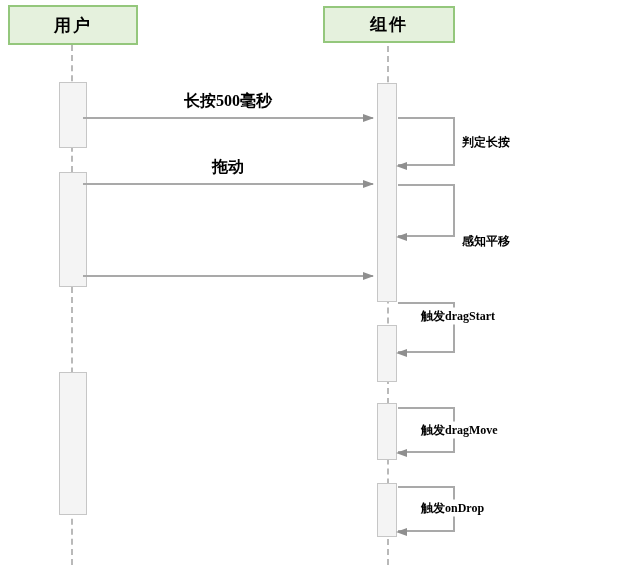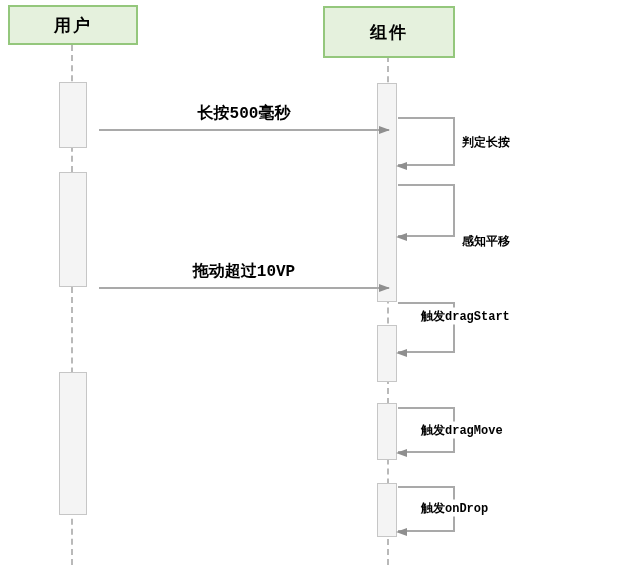--- a/index.html
+++ b/index.html
@@ -1,35 +1,35 @@
 <!DOCTYPE html>
 <html style="--actor-fill: #e5f1dd; --actor-border: #94c77c; --activation-fill: #f4f4f4; --activation-border: #c6c6c6; --lifeline: #b9b9b9; --line: #a9a9a9; --arrow: #8f8f8f; --text: #000000;"><head>
 <meta charset="utf-8">
 <style>
   html,body{margin:0;padding:0;background:#fff;}
   .canvas{
     position:relative;
     width:623px;height:584px;
     background:#fff;
-    font-family:Liberation Mono, monospace;
+    font-family:Liberation Serif, serif;
     overflow:hidden;
   }
   
   .actor{
     position:absolute;
     box-sizing:border-box;
     background:var(--actor-fill,#e5f1dd);
     border:2px solid var(--actor-border,#94c77c);
     display:flex;align-items:center;justify-content:center;
     font-size:17px;font-weight:700;color:var(--text,#000);
     letter-spacing:2px;
     z-index:3;
   }
   #actor-user{left:8px;top:5px;width:130px;height:40px;}
-  #actor-component{left:323px;top:6px;width:132px;height:52px;}
+  #actor-component{left:323px;top:6px;width:132px;height:37px;}
   
   .lifeline{
     position:absolute;width:0;
     border-left:2px dashed var(--lifeline,#b9b9b9);
     z-index:1;
   }
   #lifeline-user{left:71px;top:45px;height:520px;}
   #lifeline-component{left:387px;top:46px;height:519px;}
   
   .activation{
@@ -42,23 +42,22 @@
   .act-right{left:377px;width:20px;}
   #act-l1{top:82px;height:66px;}
   #act-l2{top:172px;height:115px;}
   #act-l3{top:372px;height:143px;}
   #act-r1{top:83px;height:219px;}
   #act-r2{top:325px;height:57px;}
   #act-r3{top:403px;height:57px;}
   #act-r4{top:483px;height:54px;}
   
   .message{
-    position:absolute;left:99px;width:290px;height:26px;
+    position:absolute;left:83px;width:290px;height:26px;
     z-index:4;
-    margin-top:12px;
   }
   #m1{top:93px;}
   #m2{top:159px;}
   #m3{top:251px;}
   #m4{top:380px;}
   #m5{top:486px;}
   .msg-line{
     position:absolute;left:0;right:0;bottom:0;height:2px;
     background:var(--line,#a9a9a9);
   }
@@ -124,22 +123,26 @@
   <div class="activation act-right" id="act-r1"></div>
   <div class="activation act-right" id="act-r2"></div>
   <div class="activation act-right" id="act-r3"></div>
   <div class="activation act-right" id="act-r4"></div>
 
   <div class="message" id="m1">
     <div class="msg-label">长按500毫秒</div>
     <div class="msg-line"></div>
     <div class="arrow-right"></div>
   </div>
+  <div class="message" id="m2">
+    <div class="msg-label">拖动</div>
+    <div class="msg-line"></div>
+    <div class="arrow-right"></div>
+  </div>
   <div class="message" id="m3">
-    <div class="msg-label">拖动超过10VP</div>
     <div class="msg-line"></div>
     <div class="arrow-right"></div>
   </div>
 
   <div class="selfloop" id="s1">
     <div class="arrow-left"></div>
   </div>
   <div class="selfloop" id="s2">
     <div class="arrow-left"></div>
   </div>

